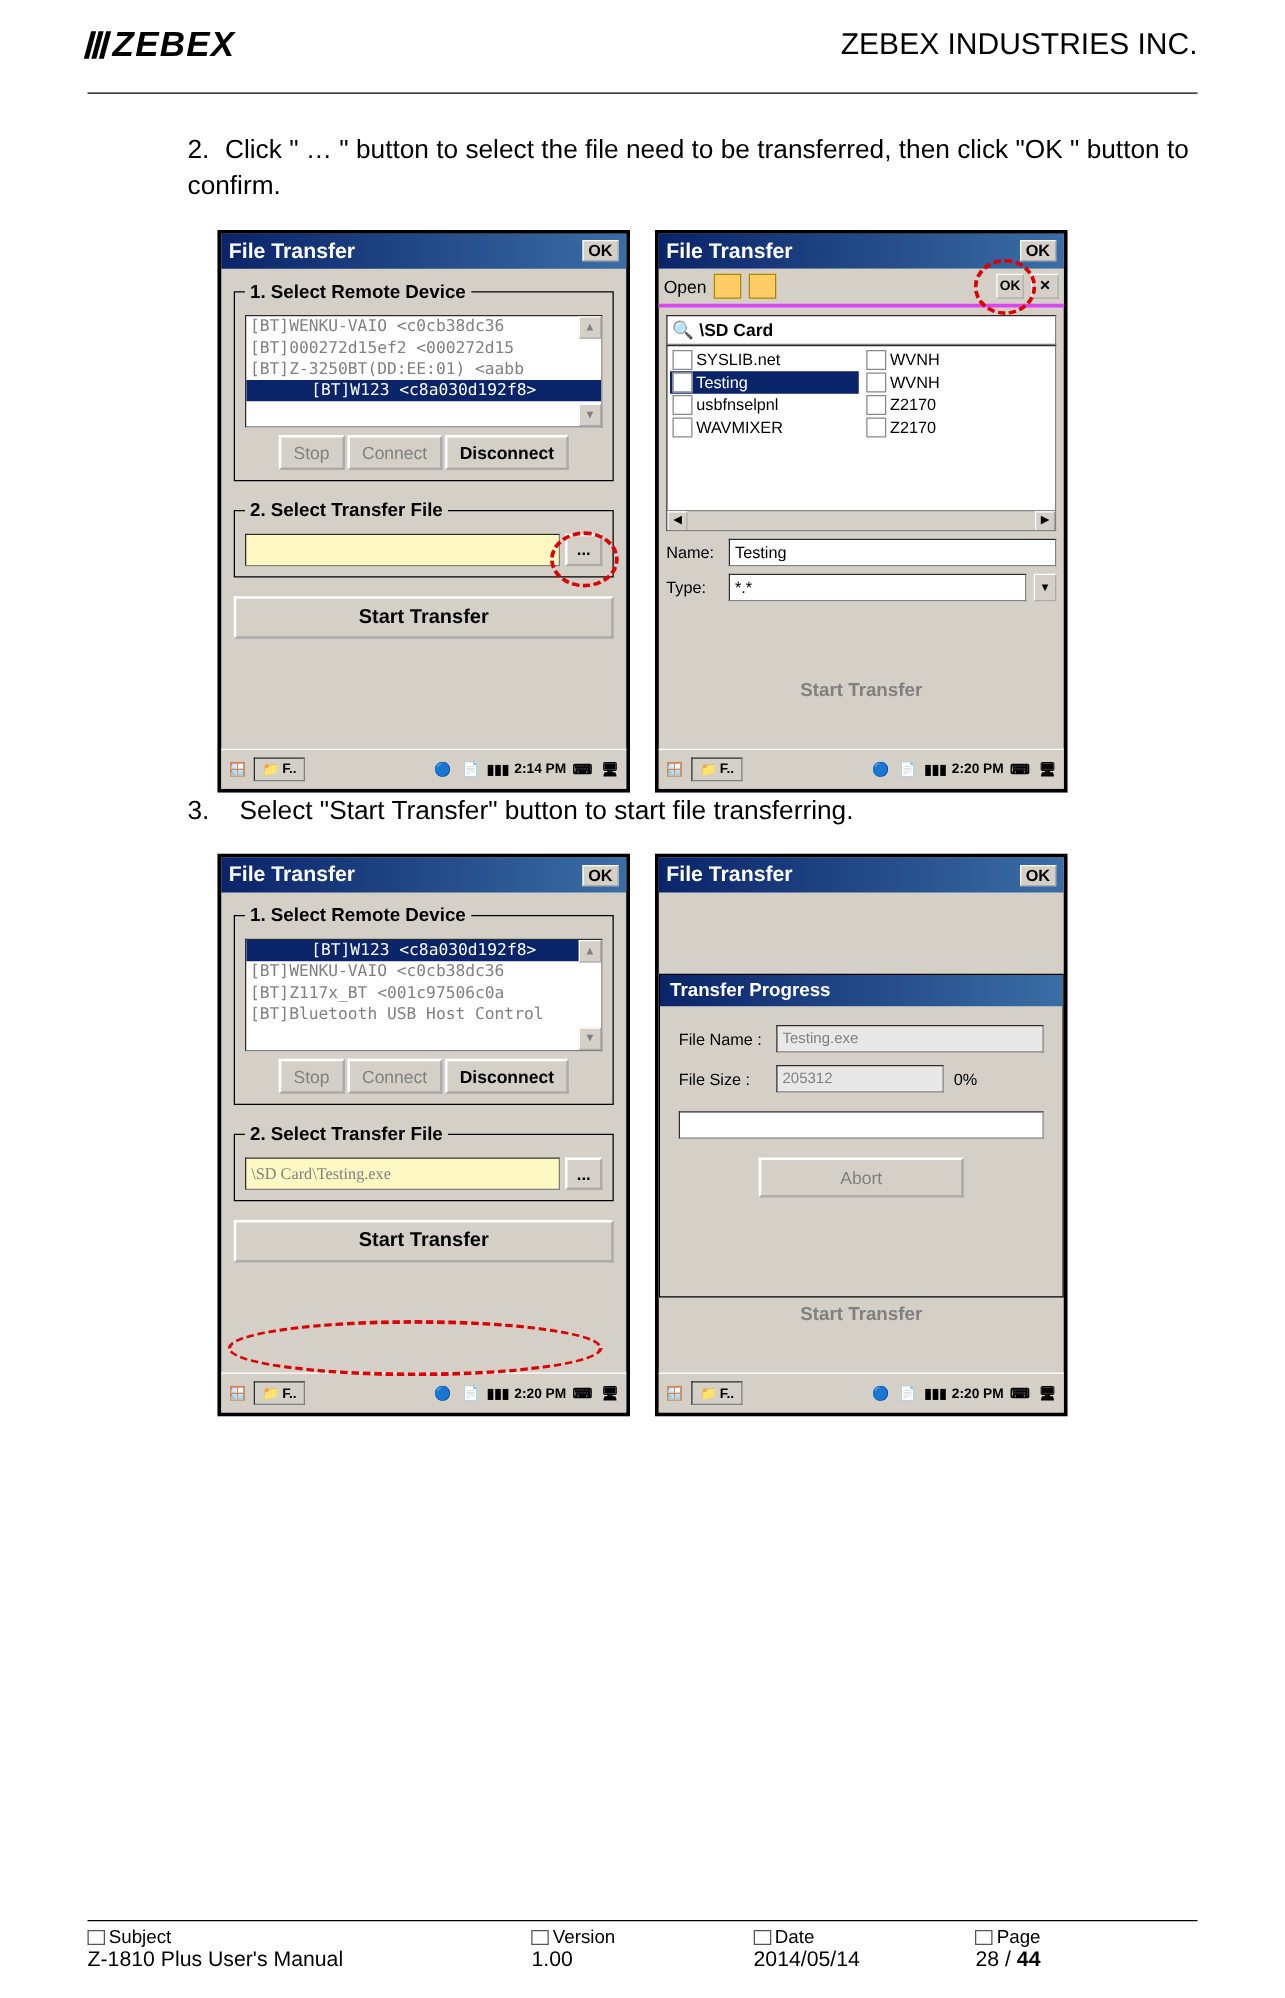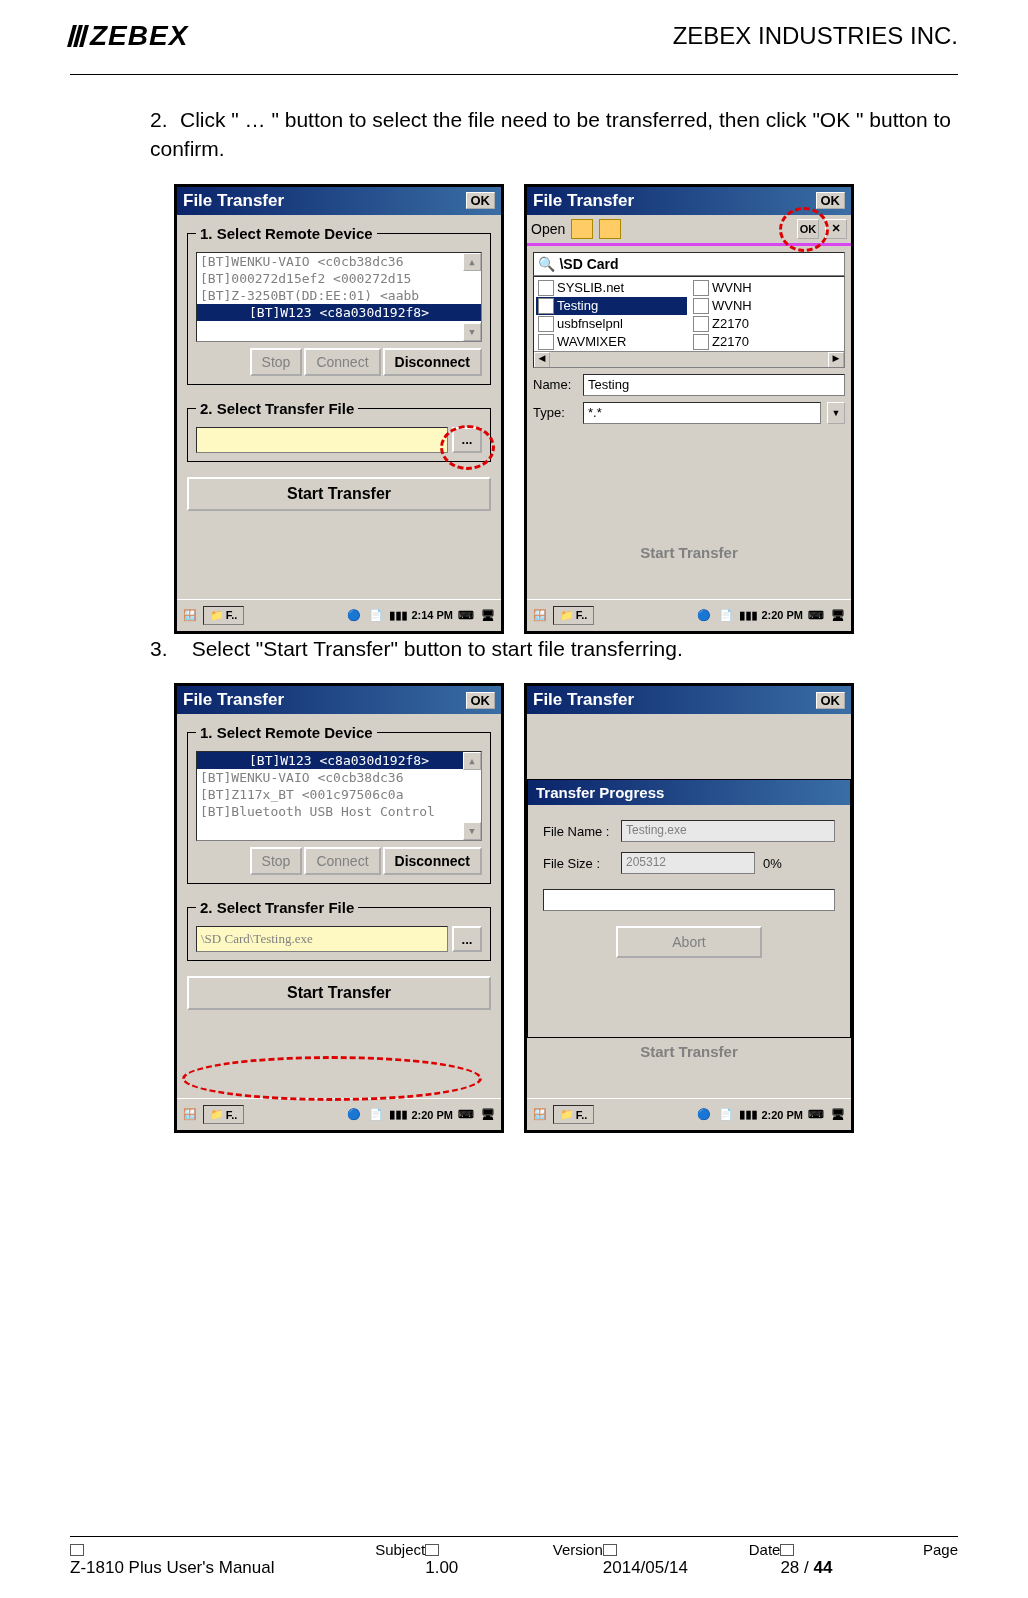--- a/index.html
+++ b/index.html
@@ -134,21 +134,21 @@
       background: #d4d0c8;
       border: 1px outset #fff;
       font-size: 9px;
       text-align: center;
       line-height: 16px;
     }
     .scroll-up { top: 0; }
     .scroll-down { bottom: 0; }
     .btn-row {
       display: flex;
-      justify-content: flex-end;
+      justify-content: center;
       gap: 2px;
       margin-top: 6px;
     }
     .win-btn {
       background: #d4d0c8;
       border: 2px outset #fff;
       font-size: 14px;
       padding: 4px 10px;
       cursor: pointer;
       color: #808080;
@@ -262,21 +262,21 @@
       padding: 3px 4px;
       font-size: 14px;
       font-weight: bold;
       display: flex;
       align-items: center;
       gap: 4px;
     }
     .file-list-area {
       background: #fff;
       border: 1px inset #808080;
-      height: 92px;
+      height: 149px;
       display: flex;
       font-size: 13px;
       position: relative;
       overflow: hidden;
     }
     .file-col {
       flex: 1;
       padding: 2px;
     }
     .file-item {
@@ -391,21 +391,21 @@
     .progress-bar {
       width: 100%;
       height: 22px;
       border: 1px inset #808080;
       background: #fff;
       margin: 15px 0;
     }
     .abort-btn {
       display: block;
       margin: 10px auto 0;
-      width: 146px;
+      width: 164px;
       padding: 6px;
       background: #d4d0c8;
       border: 2px outset #fff;
       color: #808080;
       font-size: 14px;
     }
     
     .footer {
       position: absolute;
       bottom: 20px;
@@ -420,21 +420,20 @@
     }
     .footer-cell {
       flex: 1;
     }
     .footer-cell.subject { flex: 2; }
     .footer-label {
       font-size: 15px;
       display: flex;
       align-items: center;
       gap: 3px;
-      justify-content: space-between;
     }
     .footer-icon {
       width: 14px;
       height: 12px;
       border: 1px solid #555;
       display: inline-block;
     }
   </style>
 </head>
 <body>

